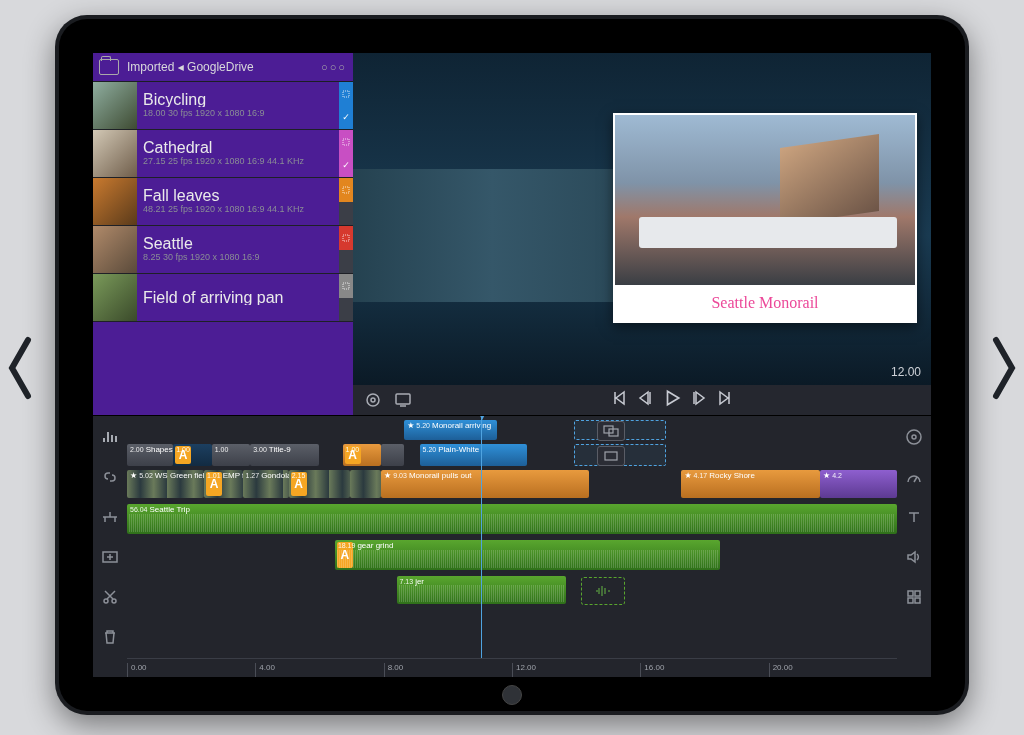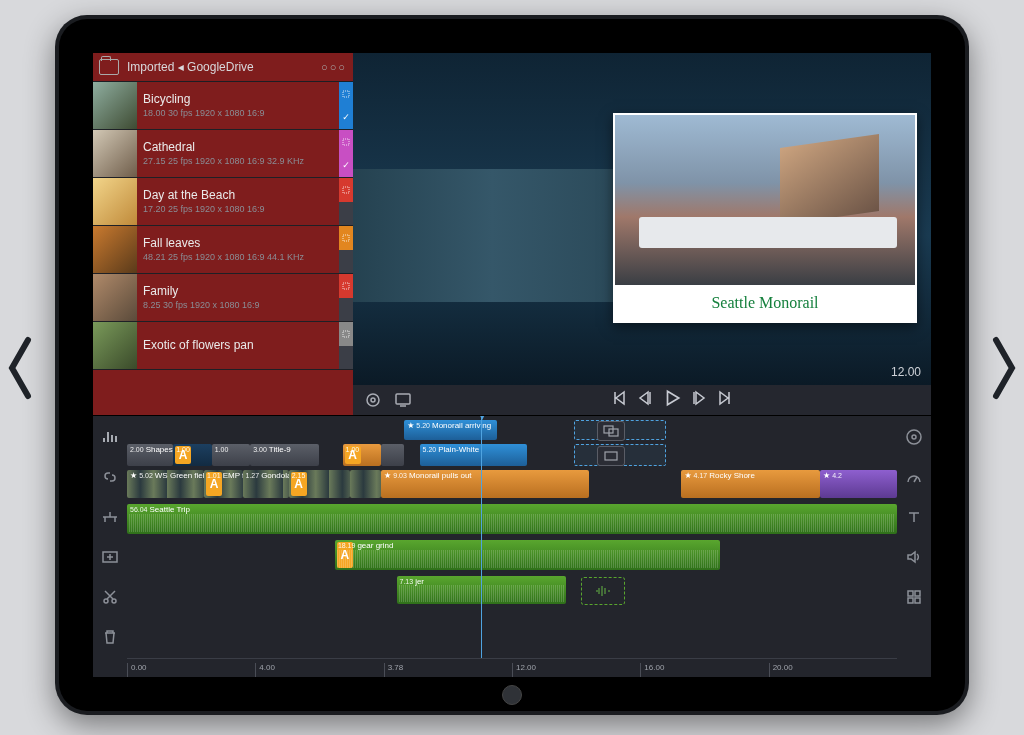--- a/index.html
+++ b/index.html
@@ -8,43 +8,43 @@
   .stage-chevron svg{width:40px;height:80px;}
   .chev-left{left:0;}
   .chev-right{right:0;}
   .tablet{position:absolute;left:55px;top:15px;width:914px;height:700px;background:#1a1c20;border-radius:32px;box-shadow:0 10px 30px rgba(0,0,0,0.45);}
   .bezel{position:absolute;inset:4px;border-radius:28px;background:#000;}
   .screen{position:absolute;left:38px;top:38px;right:38px;bottom:38px;background:#20222a;display:flex;flex-direction:column;overflow:hidden;}
   .home-btn{position:absolute;left:50%;bottom:10px;width:18px;height:18px;border-radius:50%;background:#2f3237;border:1px solid #444;transform:translateX(-50%);}
   
   .upper{display:flex;height:362px;border-bottom:1px solid #000;}
   
-  .lib{width:260px;display:flex;flex-direction:column;background:#7f1d1d;flex:none;}
+  .lib{width:260px;display:flex;flex-direction:column;background:#4c1d95;flex:none;}
   .lib-header{height:28px;display:flex;align-items:center;padding:0 6px;color:#d8d8db;font-size:12px;border-bottom:1px solid #1c1e24;}
   .lib-header .folder-icon{width:18px;height:14px;margin-right:8px;border:1px solid #aaa;border-radius:2px;position:relative;}
   .lib-header .folder-icon::before{content:"";position:absolute;left:1px;top:-4px;width:8px;height:4px;border:1px solid #aaa;border-bottom:none;border-radius:2px 2px 0 0;}
   .lib-header .crumb{flex:1;white-space:nowrap;overflow:hidden;}
   .lib-header .more{letter-spacing:2px;color:#aaa;font-size:11px;}
   .lib-list{flex:1;overflow:hidden;}
   .clip-row{height:47px;display:flex;align-items:stretch;border-bottom:1px solid #1e2026;}
   .clip-thumb{width:44px;height:47px;background:linear-gradient(135deg,#6a7a5a,#2b3a3f);flex:none;}
   .clip-meta{flex:1;display:flex;flex-direction:column;justify-content:center;padding:2px 6px;min-width:0;}
-  .clip-title{color:#eaeaea;font-size:12px;line-height:15px;white-space:nowrap;overflow:hidden;text-overflow:ellipsis;}
+  .clip-title{color:#eaeaea;font-size:16px;line-height:15px;white-space:nowrap;overflow:hidden;text-overflow:ellipsis;}
   .clip-sub{color:#8a8d95;font-size:9px;line-height:12px;white-space:nowrap;overflow:hidden;}
   .clip-tag{width:14px;display:flex;flex-direction:column;}
   .clip-tag .sq{flex:1;display:flex;align-items:center;justify-content:center;color:#fff;font-size:9px;}
   
   .preview{flex:1;display:flex;flex-direction:column;background:#0e1014;position:relative;}
   .pv-canvas{flex:1;position:relative;background:linear-gradient(180deg,#0f2434 0%,#1a3b52 55%,#0b1a26 100%);overflow:hidden;}
   .pv-canvas .train{position:absolute;left:-10%;right:25%;top:35%;bottom:25%;background:linear-gradient(90deg,#1e3946,#355769 40%,#1e3946);border-radius:4px;}
   .pv-canvas .overlay{position:absolute;right:14px;top:60px;width:300px;background:#fff;border:2px solid #fff;box-shadow:0 4px 12px rgba(0,0,0,0.5);}
   .pv-canvas .ov-img{height:170px;background:linear-gradient(180deg,#9fbad3 0%,#7f93a8 40%,#a0786a 60%,#3a3e44 100%);position:relative;}
   .pv-canvas .ov-img .building{position:absolute;left:55%;top:15%;width:33%;height:45%;background:linear-gradient(150deg,#caa27e,#6d5547);transform:skewY(-8deg);}
   .pv-canvas .ov-img .mono{position:absolute;left:8%;right:6%;top:60%;height:18%;background:#e7e9ec;border-radius:3px;}
-  .pv-canvas .ov-cap{height:36px;display:flex;align-items:center;justify-content:center;color:#15803d;font-family:Georgia,serif;font-size:16px;}
+  .pv-canvas .ov-cap{height:36px;display:flex;align-items:center;justify-content:center;color:#ec4899;font-family:Georgia,serif;font-size:16px;}
   .pv-time{position:absolute;right:10px;bottom:6px;color:#cfd2d8;font-size:12px;}
   .pv-controls{height:30px;display:flex;align-items:center;padding:0 8px;background:#25272f;color:#b9bcc4;}
   .pv-controls .ico{width:24px;height:24px;display:flex;align-items:center;justify-content:center;margin-right:6px;}
   .pv-controls .ico svg{stroke:#a9acb4;fill:none;stroke-width:1.5;}
   .pv-controls .spacer{flex:1;}
   .pv-transport{display:flex;gap:10px;align-items:center;}
   .pv-transport .tbtn svg{stroke:#c7cad2;fill:none;stroke-width:1.5;}
   
   .lower{flex:1;display:flex;background:#23252c;min-height:0;}
   .tool-col{width:34px;display:flex;flex-direction:column;align-items:center;padding-top:10px;gap:18px;flex:none;}
@@ -118,80 +118,65 @@
                       <rect x="1" y="1" width="6" height="6" fill="none" stroke="#fff" stroke-width="0.8" stroke-dasharray="1 1"></rect>
                     </svg>
                   </div>
                   <div class="sq" style="background: rgb(31, 127, 212);">✓</div>
                 </div>
               </div>
               <div class="clip-row">
                 <div class="clip-thumb" style="background: linear-gradient(135deg, rgb(210, 200, 181), rgb(111, 93, 74));"></div>
                 <div class="clip-meta">
                   <div class="clip-title">Cathedral</div>
-                  <div class="clip-sub">27.15  25 fps  1920 x 1080  16:9  32.9 KHz</div>
+                  <div class="clip-sub">27.15  25 fps  1920 x 1080  16:9  44.1 KHz</div>
                 </div>
                 <div class="clip-tag">
                   <div class="sq" style="background: rgb(200, 79, 195);">
                     <svg width="8" height="8" viewBox="0 0 8 8">
                       <rect x="1" y="1" width="6" height="6" fill="none" stroke="#fff" stroke-width="0.8" stroke-dasharray="1 1"></rect>
                     </svg>
                   </div>
                   <div class="sq" style="background: rgb(200, 79, 195);">✓</div>
-                </div>
-              </div>
-              <div class="clip-row">
-                <div class="clip-thumb" style="background: linear-gradient(135deg, rgb(242, 213, 138), rgb(192, 138, 58));"></div>
-                <div class="clip-meta">
-                  <div class="clip-title">Day at the Beach</div>
-                  <div class="clip-sub">17.20  25 fps  1920 x 1080  16:9</div>
-                </div>
-                <div class="clip-tag">
-                  <div class="sq" style="background: rgb(214, 57, 46);">
-                    <svg width="8" height="8" viewBox="0 0 8 8">
-                      <rect x="1" y="1" width="6" height="6" fill="none" stroke="#fff" stroke-width="0.8" stroke-dasharray="1 1"></rect>
-                    </svg>
-                  </div>
-                  <div class="sq" style="background: rgb(59, 62, 71);"></div>
                 </div>
               </div>
               <div class="clip-row">
                 <div class="clip-thumb" style="background: linear-gradient(135deg, rgb(201, 122, 47), rgb(90, 58, 26));"></div>
                 <div class="clip-meta">
                   <div class="clip-title">Fall leaves</div>
                   <div class="clip-sub">48.21  25 fps  1920 x 1080  16:9  44.1 KHz</div>
                 </div>
                 <div class="clip-tag">
                   <div class="sq" style="background: rgb(226, 134, 31);">
                     <svg width="8" height="8" viewBox="0 0 8 8">
                       <rect x="1" y="1" width="6" height="6" fill="none" stroke="#fff" stroke-width="0.8" stroke-dasharray="1 1"></rect>
                     </svg>
                   </div>
                   <div class="sq" style="background: rgb(59, 62, 71);"></div>
                 </div>
               </div>
               <div class="clip-row">
                 <div class="clip-thumb" style="background: linear-gradient(135deg, rgb(176, 138, 106), rgb(90, 74, 58));"></div>
                 <div class="clip-meta">
-                  <div class="clip-title">Family</div>
+                  <div class="clip-title">Seattle</div>
                   <div class="clip-sub">8.25  30 fps  1920 x 1080  16:9</div>
                 </div>
                 <div class="clip-tag">
                   <div class="sq" style="background: rgb(214, 57, 46);">
                     <svg width="8" height="8" viewBox="0 0 8 8">
                       <rect x="1" y="1" width="6" height="6" fill="none" stroke="#fff" stroke-width="0.8" stroke-dasharray="1 1"></rect>
                     </svg>
                   </div>
                   <div class="sq" style="background: rgb(59, 62, 71);"></div>
                 </div>
               </div>
               <div class="clip-row">
                 <div class="clip-thumb" style="background: linear-gradient(135deg, rgb(122, 154, 90), rgb(58, 74, 42));"></div>
                 <div class="clip-meta">
-                  <div class="clip-title">Exotic of flowers pan</div>
+                  <div class="clip-title">Field of arriving pan</div>
                   <div class="clip-sub"></div>
                 </div>
                 <div class="clip-tag">
                   <div class="sq" style="background: rgb(136, 136, 136);">
                     <svg width="8" height="8" viewBox="0 0 8 8">
                       <rect x="1" y="1" width="6" height="6" fill="none" stroke="#fff" stroke-width="0.8" stroke-dasharray="1 1"></rect>
                     </svg>
                   </div>
                   <div class="sq" style="background: rgb(59, 62, 71);"></div>
                 </div>
@@ -332,21 +317,21 @@
                 <div class="fx-btn" style="left: 59%; top: 1px;">
                   <svg width="20" height="14" viewBox="0 0 20 14" stroke="#66b845" fill="none">
                     <path d="M3 7h2M6 4v6M9 2v10M12 4v6M15 7h2"></path>
                   </svg>
                 </div>
               </div>
               <div class="playhead" style="left: 46%;"></div>
               <div class="ruler">
                 <div class="tick" style="left: 0%;">0.00</div>
                 <div class="tick" style="left: 16.6667%;">4.00</div>
-                <div class="tick" style="left: 33.3333%;">3.78</div>
+                <div class="tick" style="left: 33.3333%;">8.00</div>
                 <div class="tick" style="left: 50%;">12.00</div>
                 <div class="tick" style="left: 66.6667%;">16.00</div>
                 <div class="tick" style="left: 83.3333%;">20.00</div>
               </div>
             </div>
         </div>
 
         <div class="tool-col-right">
           <div class="tbtn">
               <svg width="18" height="18" viewBox="0 0 18 18">

